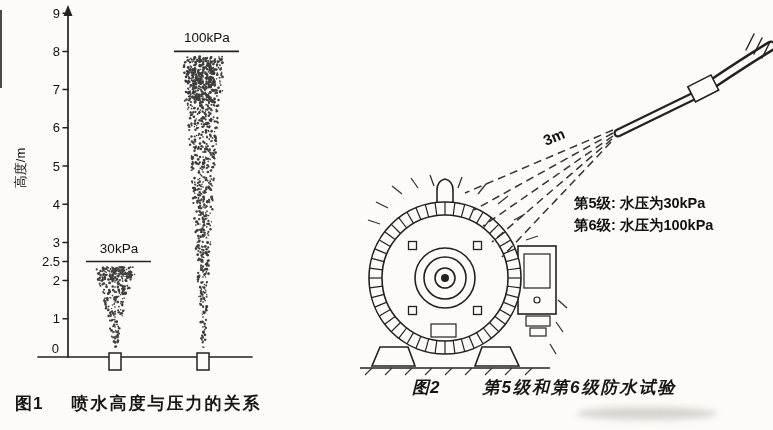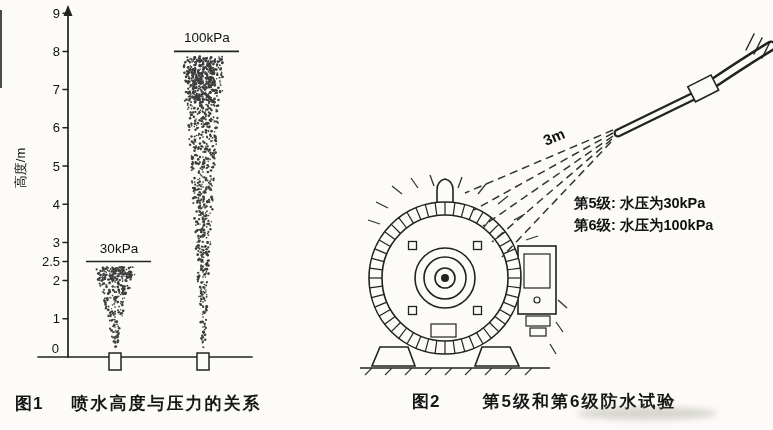--- a/index.html
+++ b/index.html
@@ -29,21 +29,21 @@
     position: absolute;
     font-size: 17px;
     font-weight: 700;
     color: #161616;
     letter-spacing: 1px;
     white-space: nowrap;
   }
   .caption .cap-text { letter-spacing: 2px; text-align: right; }
   .caption.fig1-cap { left: 15px; top: 392px; }
   .caption.fig1-cap .cap-text { margin-left: 28px; }
-  .caption.fig2-cap { left: 412px; top: 390px; }
+  .caption.fig2-cap { left: 412px; top: 376px; font-style: italic; }
   .caption.fig2-cap .cap-text { margin-left: 42px; }
   .smudge {
     position: absolute;
     left: 577px; top: 407px;
     width: 140px; height: 13px;
     background: rgba(130,125,112,0.30);
     border-radius: 50%;
     filter: blur(3px);
   }
   .edge-mark {

